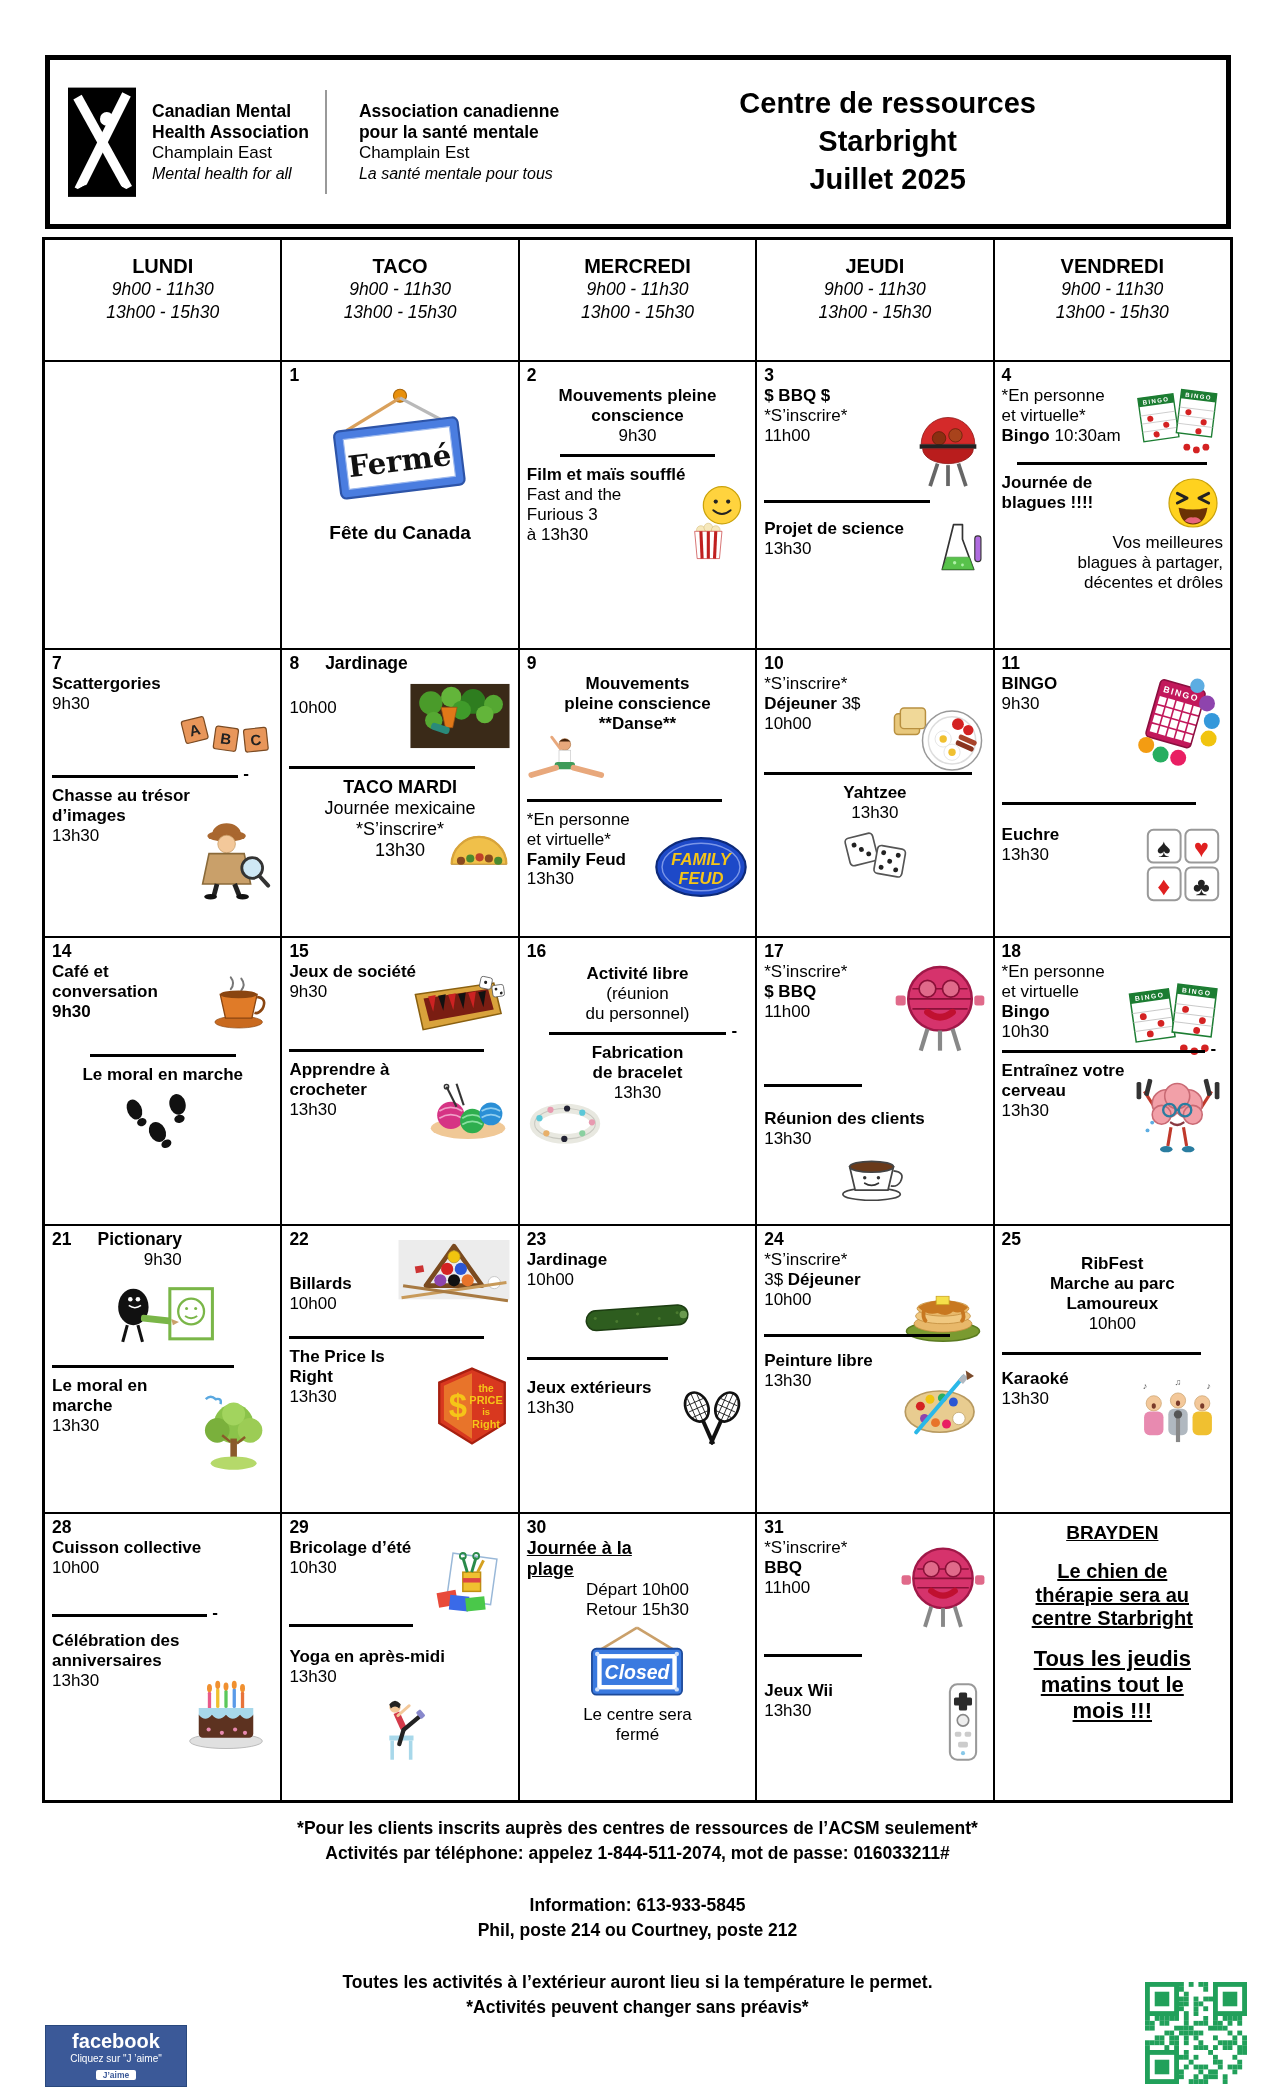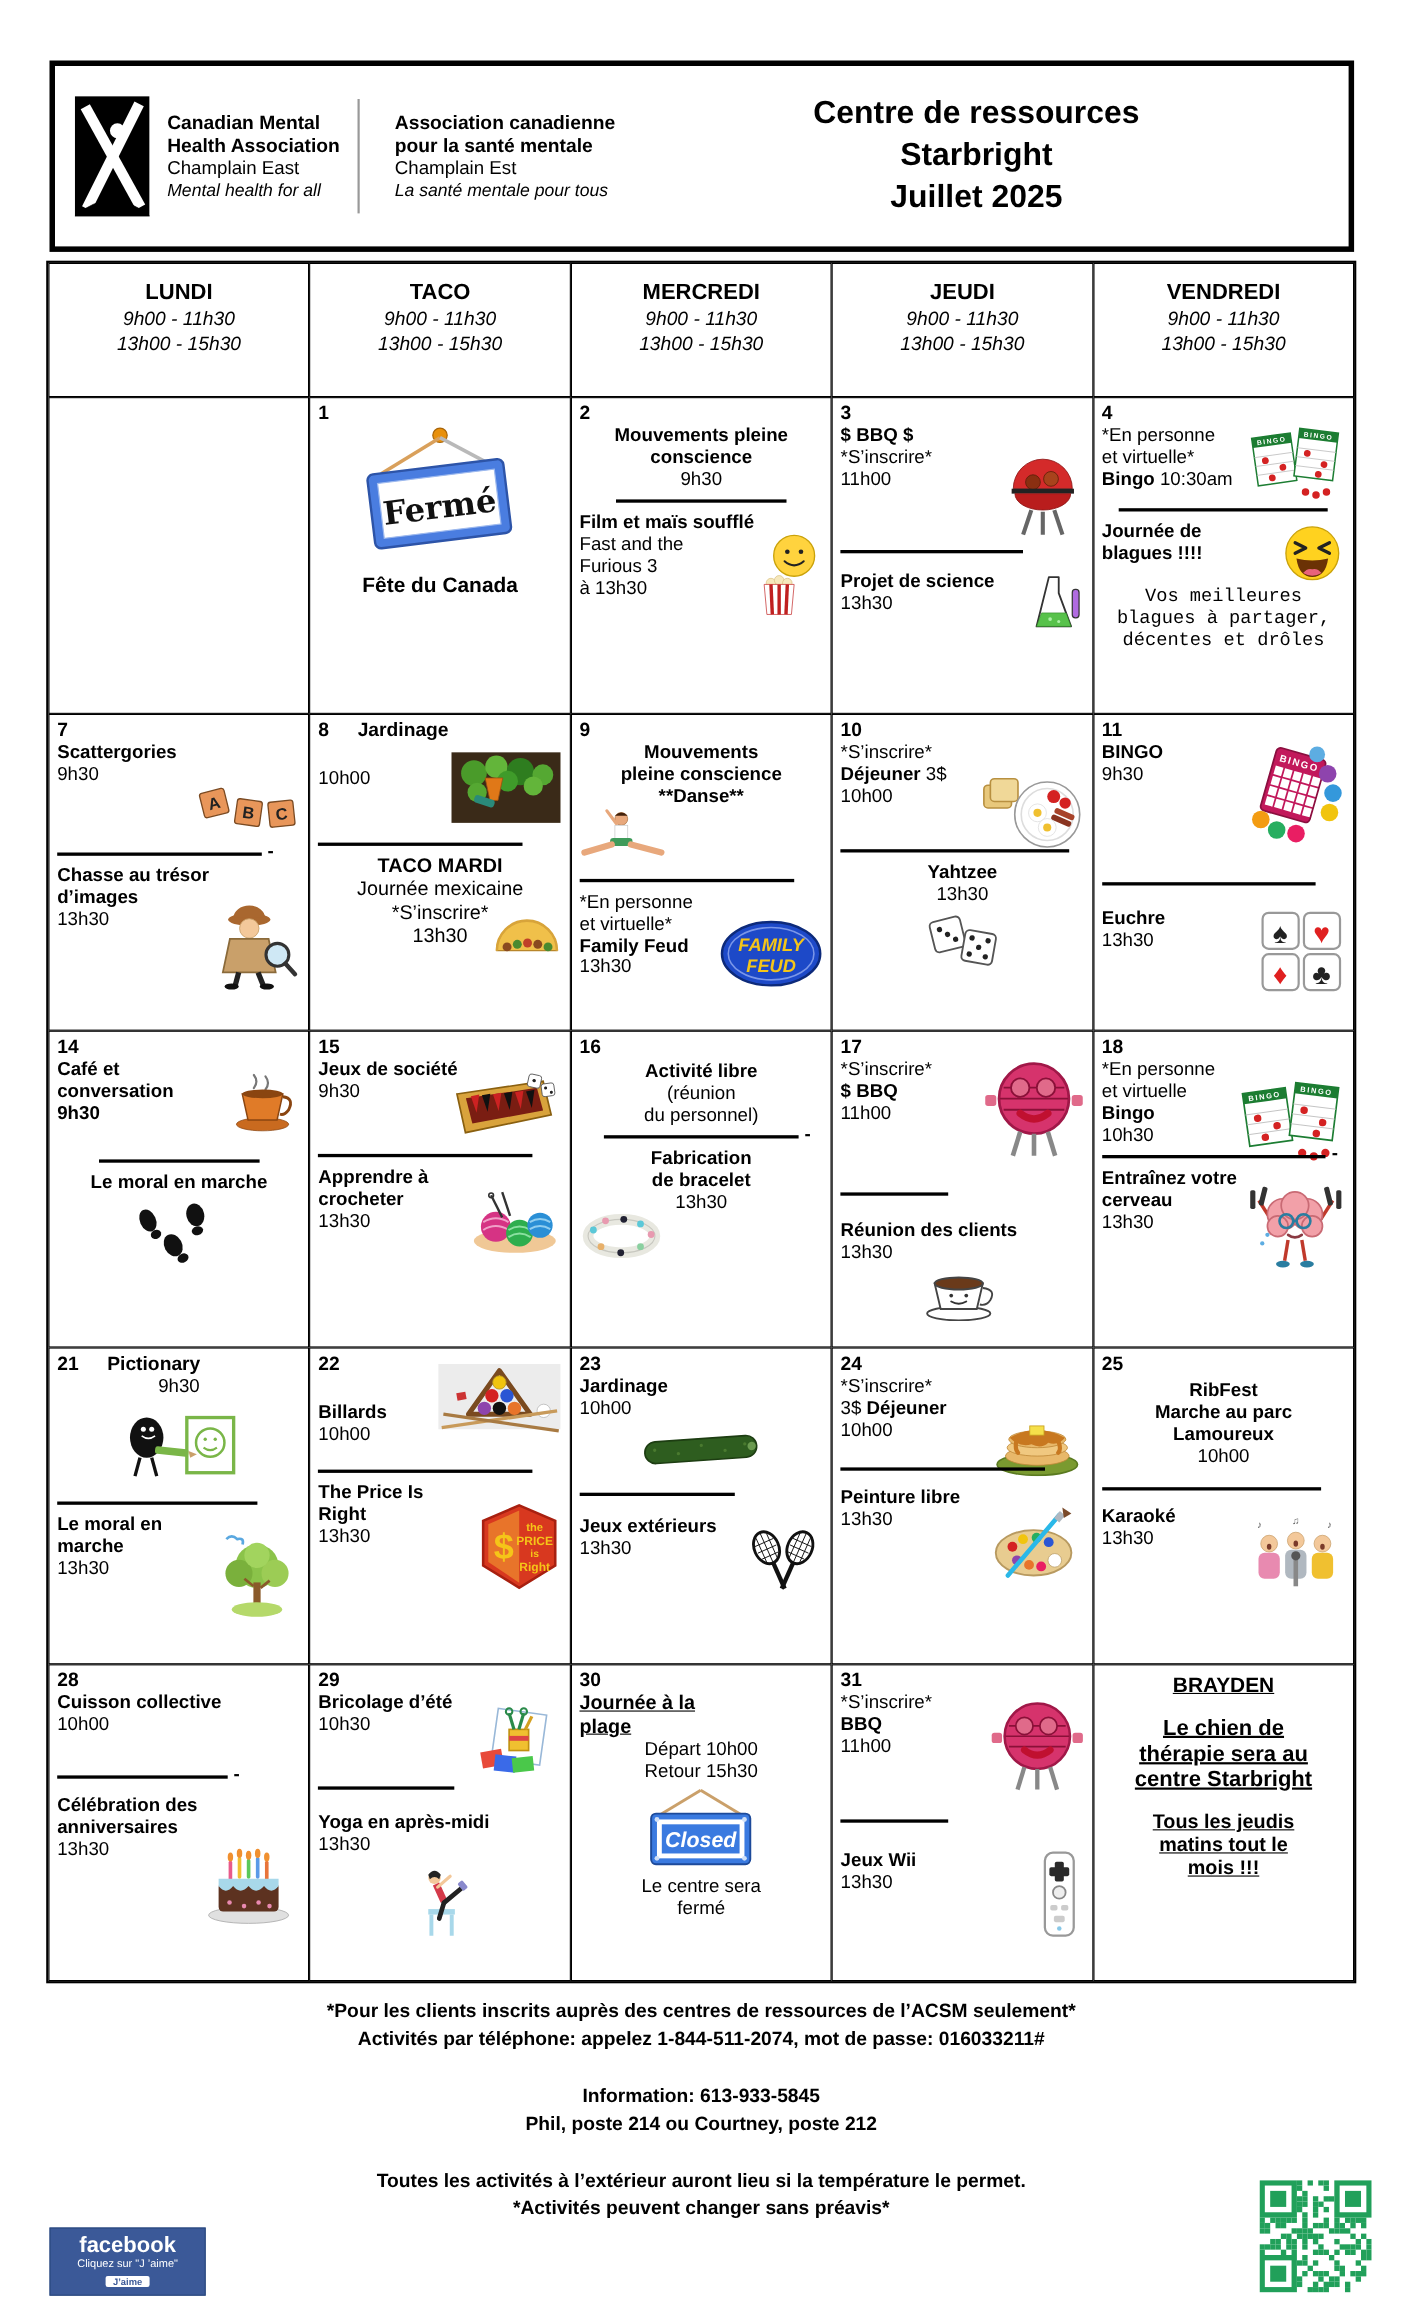--- a/index.html
+++ b/index.html
@@ -247,21 +247,21 @@
           <svg xmlns="http://www.w3.org/2000/svg" viewBox="0 0 100 100" width="100%" height="100%">
             <circle cx="50" cy="50" r="40" fill="#ffd21f" stroke="#caa20a" stroke-width="2"></circle>
             <path d="M24 34 L40 42 L24 50" stroke="#222" stroke-width="5" fill="none" stroke-linecap="round" stroke-linejoin="round"></path>
             <path d="M76 34 L60 42 L76 50" stroke="#222" stroke-width="5" fill="none" stroke-linecap="round" stroke-linejoin="round"></path>
             <path d="M26 58 Q50 64 74 58 Q70 86 50 86 Q30 86 26 58 Z" fill="#6b3205"></path>
             <path d="M36 80 Q50 88 64 80 Q58 72 50 74 Q42 72 36 80 Z" fill="#e8637a"></path>
           </svg>
         </span>
       </div>
       <div>
-        <div style="text-align: center; font-family: Liberation Mono, monospace;">
+        <div style="text-align: right;">
           <p><span>Vos meilleures</span></p>
           <p><span>blagues à partager,</span></p>
           <p><span>décentes et drôles</span></p>
         </div>
       </div>
     </div>
     <div class="cell">
       <div class="day-row"><span>7</span></div>
       <div>
         <div style="text-align: left;">
@@ -1142,21 +1142,21 @@
       </div>
       <div style="height: 16px;"></div>
       <div style="font-size: 20px;">
         <div style="text-align: center;">
           <p><span style="font-weight: bold; text-decoration: underline;">Le chien de</span></p>
           <p><span style="font-weight: bold; text-decoration: underline;">thérapie sera au</span></p>
           <p><span style="font-weight: bold; text-decoration: underline;">centre Starbright</span></p>
         </div>
       </div>
       <div style="height: 16px;"></div>
-      <div style="font-size: 18px;">
+      <div style="font-size: 22px;">
         <div style="text-align: center;">
           <p><span style="font-weight: bold; text-decoration: underline;">Tous les jeudis</span></p>
           <p><span style="font-weight: bold; text-decoration: underline;">matins tout le</span></p>
           <p><span style="font-weight: bold; text-decoration: underline;">mois !!!</span></p>
         </div>
       </div>
     </div>
   </div>
 
 <div class="footer">

